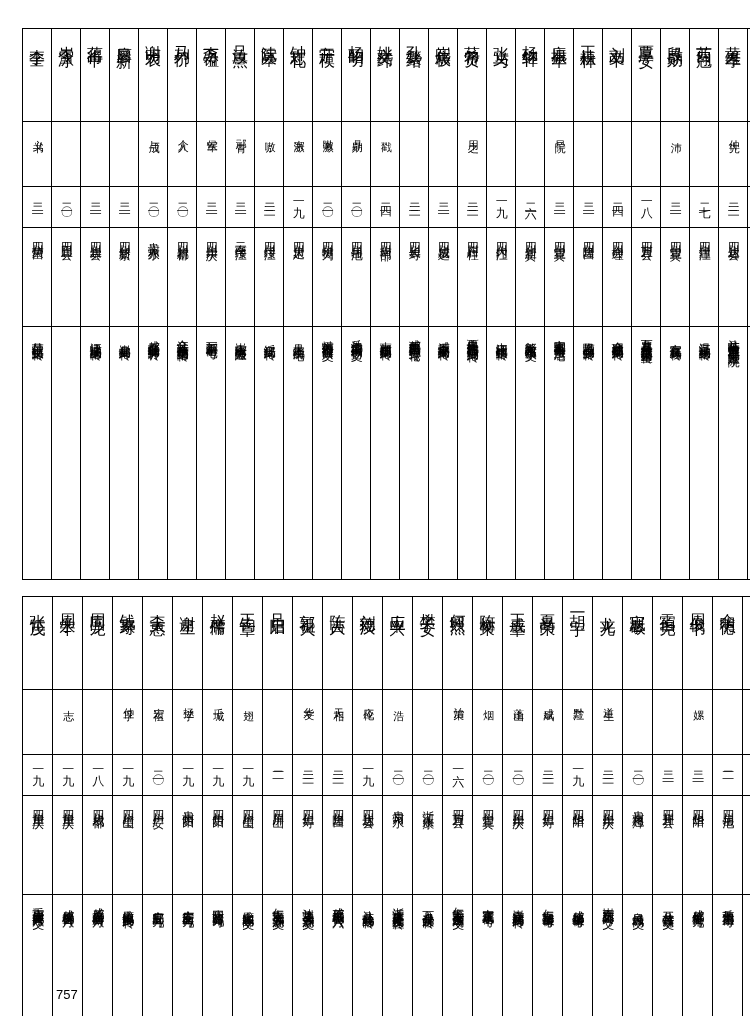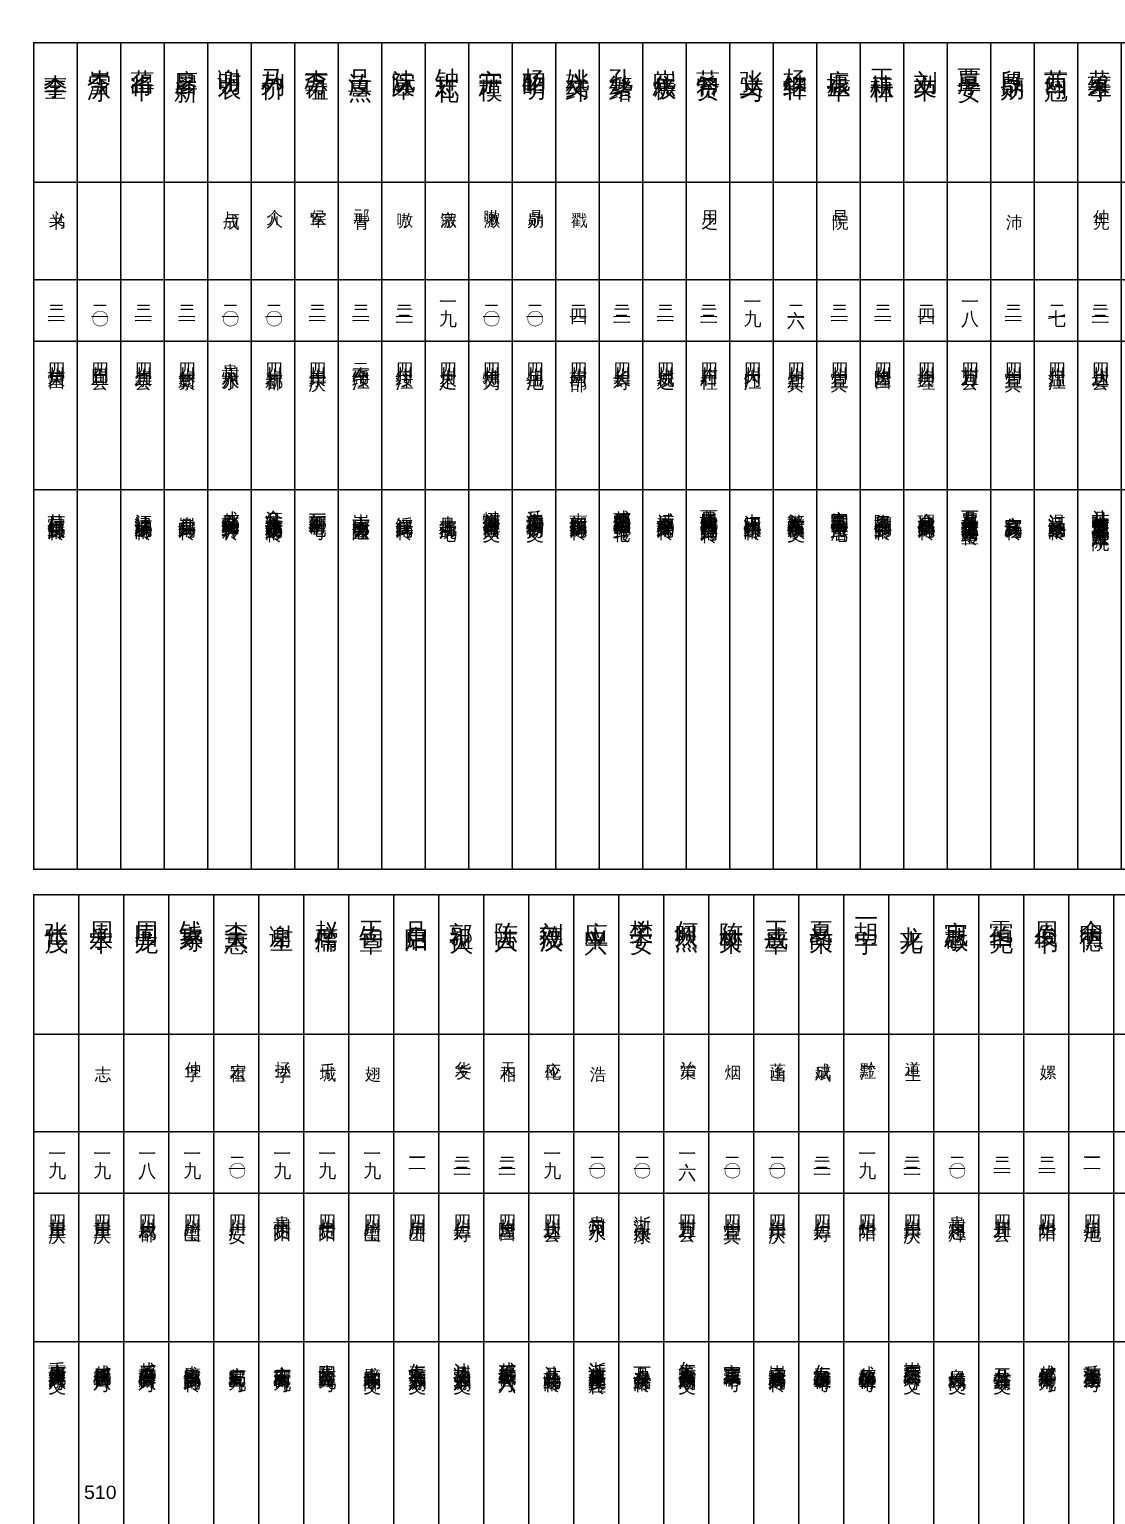--- a/index.html
+++ b/index.html
@@ -363,14 +363,14 @@
             <td class="r-addr" style="width: 27px;"><span class="vt">广安邮局三九号</span></td>
             <td class="r-addr" style="width: 27px;"><span class="vt">璧山依凤乡邮局转</span></td>
             <td class="r-addr" style="width: 27px;"><span class="vt">成都总府南新街二八号</span></td>
             <td class="r-addr" style="width: 27px;"><span class="vt">成都槐树街三八号</span></td>
             <td class="r-addr" style="width: 27px;"><span class="vt">重庆南岸施家河八号交</span></td>
           </tr>
         </tbody>
     </table>
   </div>
 
-  <div class="pagenum">510</div>
+  <div class="pagenum">757</div>
 </div>
 
 </body></html>

